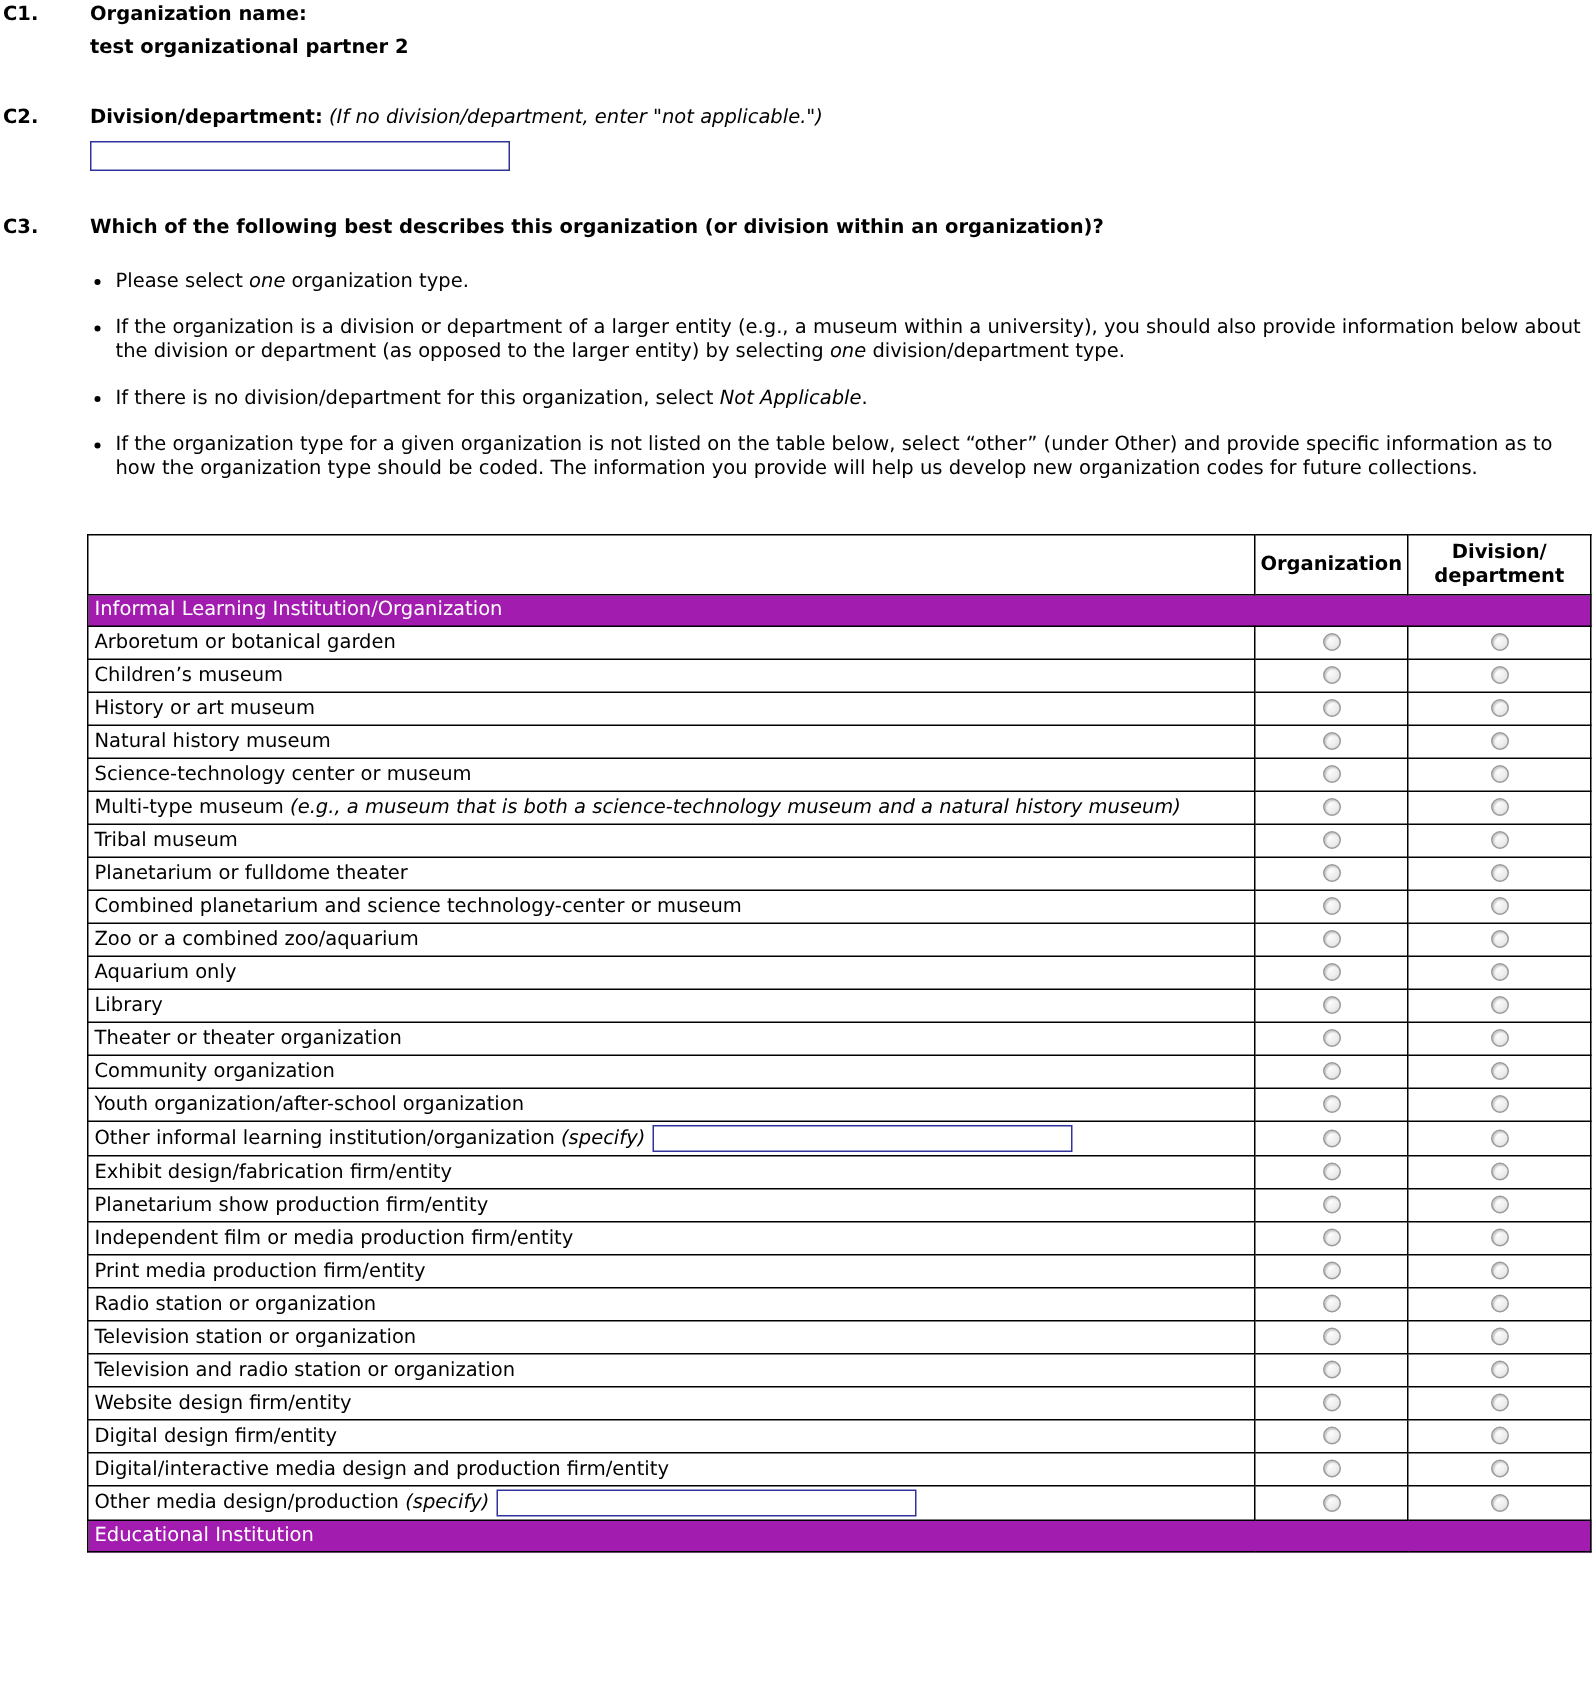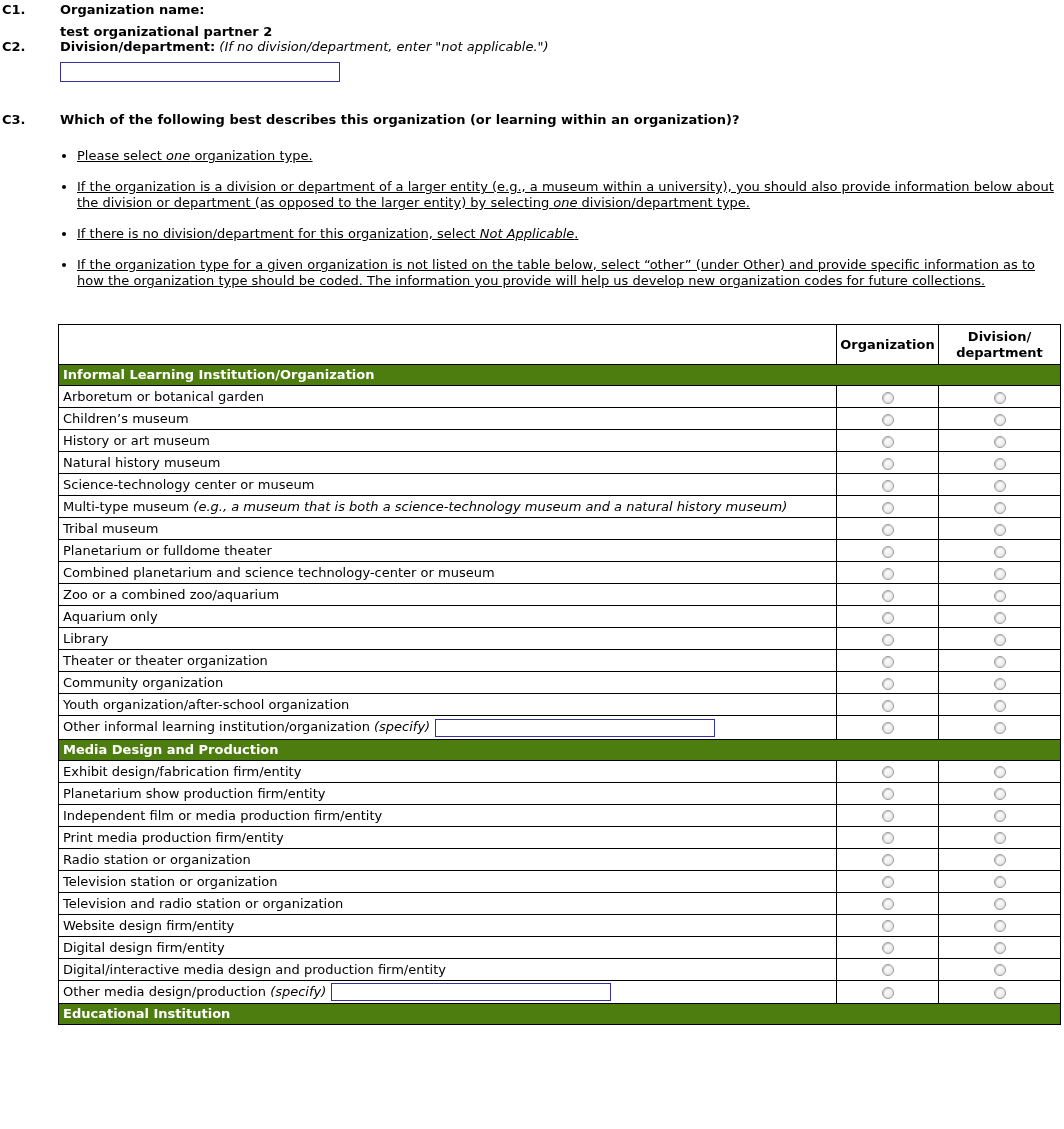--- a/index.html
+++ b/index.html
@@ -6,50 +6,50 @@
   html, body { margin: 0; padding: 0; }
   body {
     width: 1064px; height: 1129px; overflow: hidden;
     background: #ffffff; color: #000000;
     font-family: "DejaVu Sans", "Liberation Sans", sans-serif;
     font-size: 13px;
   }
   .page { padding: 2px 2px 0 2px; }
 
   .q { display: flex; align-items: flex-start; }
-  .q.c1 { }
+  .q.c1 { margin-bottom: 32px; }
   .q.c2 { margin-bottom: 30px; justify-content: space-between; }
   .qnum { width: 58px; flex-shrink: 0; font-weight: bold; }
   .qbody { flex: 1; min-width: 0; }
   .qtitle { font-weight: bold; }
   .it { font-style: italic; }
   .hint { font-style: italic; font-weight: normal; }
   .c1-value { font-weight: bold; margin-top: 7px; }
 
   .text-input {
     display: block; margin-top: 8px;
     width: 280px; height: 20px;
     border: 1px solid #31339b; background: #fff;
     font: inherit; padding: 1px 3px;
   }
 
-  ul.bullets { margin: 21px 0 0 0; padding-left: 17px; text-decoration: underline; }
+  ul.bullets { margin: 21px 0 0 0; padding-left: 17px; }
   ul.bullets li { margin-bottom: 15px; line-height: 16px; }
 
   table.org {
     border-collapse: collapse; table-layout: fixed;
     width: 1002px; margin: 20px 0 0 56px;
   }
   table.org td, table.org th { border: 1px solid #000; }
   th.colh {
     font-weight: bold; text-align: center; vertical-align: middle;
     padding: 3px 2px; white-space: pre-line; line-height: 16px; height: 40px;
   }
   .section-row td {
-    background: #4d7c0f; color: #ffffff; font-weight: bold;
+    background: #a21caf; color: #ffffff; font-weight: normal;
     padding: 2px 4px; line-height: 16px;
   }
   .label-cell { padding: 2px 4px; line-height: 17px; vertical-align: middle; }
   .radio-cell { text-align: center; vertical-align: middle; padding: 2px; }
   .radio {
     display: inline-block; width: 12px; height: 12px; border-radius: 50%;
     border: 1px solid #9a9a9a;
     background: radial-gradient(circle at 35% 30%, #fdfdfd 0%, #ececec 60%, #cfcfcf 100%);
     box-shadow: inset 1px 1px 1px rgba(0,0,0,0.18);
     vertical-align: middle; cursor: pointer;
@@ -79,21 +79,21 @@
         <span class="qtitle">Division/department:</span>
         <span class="hint">(If no division/department, enter "not applicable.")</span>
       </div>
       <input type="text" class="text-input" value="" style="">
     </div>
   </div>
 
   <div class="q c3">
     <div class="qnum">C3.</div>
     <div class="qbody">
-      <div class="qtitle">Which of the following best describes this organization (or learning within an organization)?</div>
+      <div class="qtitle">Which of the following best describes this organization (or division within an organization)?</div>
       <ul class="bullets">
           <li><span>Please select </span><span class="it">one</span><span> organization type.</span></li>
           <li><span>If the organization is a division or department of a larger entity (e.g., a museum within a university), you should also provide information below about the division or department (as opposed to the larger entity) by selecting </span><span class="it">one</span><span> division/department type.</span></li>
           <li><span>If there is no division/department for this organization, select </span><span class="it">Not Applicable</span><span>.</span></li>
           <li><span>If the organization type for a given organization is not listed on the table below, select “other” (under Other) and provide specific information as to how the organization type should be coded. The information you provide will help us develop new organization codes for future collections.</span></li>
         </ul>
     </div>
   </div>
 
   <table class="org">
@@ -187,23 +187,20 @@
         <tr>
           <td class="label-cell"><span>Youth organization/after-school organization</span></td>
           <td class="radio-cell"><span class="radio"></span></td>
           <td class="radio-cell"><span class="radio"></span></td>
         </tr>
         <tr>
           <td class="label-cell"><span>Other informal learning institution/organization </span><span class="it">(specify)</span><input type="text" class="cell-input" style="width: 280px;"></td>
           <td class="radio-cell"><span class="radio"></span></td>
           <td class="radio-cell"><span class="radio"></span></td>
         </tr>
-        <tr class="section-row">
-          <td colspan="3">Media Design and Production</td>
-        </tr>
         <tr>
           <td class="label-cell"><span>Exhibit design/fabrication firm/entity</span></td>
           <td class="radio-cell"><span class="radio"></span></td>
           <td class="radio-cell"><span class="radio"></span></td>
         </tr>
         <tr>
           <td class="label-cell"><span>Planetarium show production firm/entity</span></td>
           <td class="radio-cell"><span class="radio"></span></td>
           <td class="radio-cell"><span class="radio"></span></td>
         </tr>

